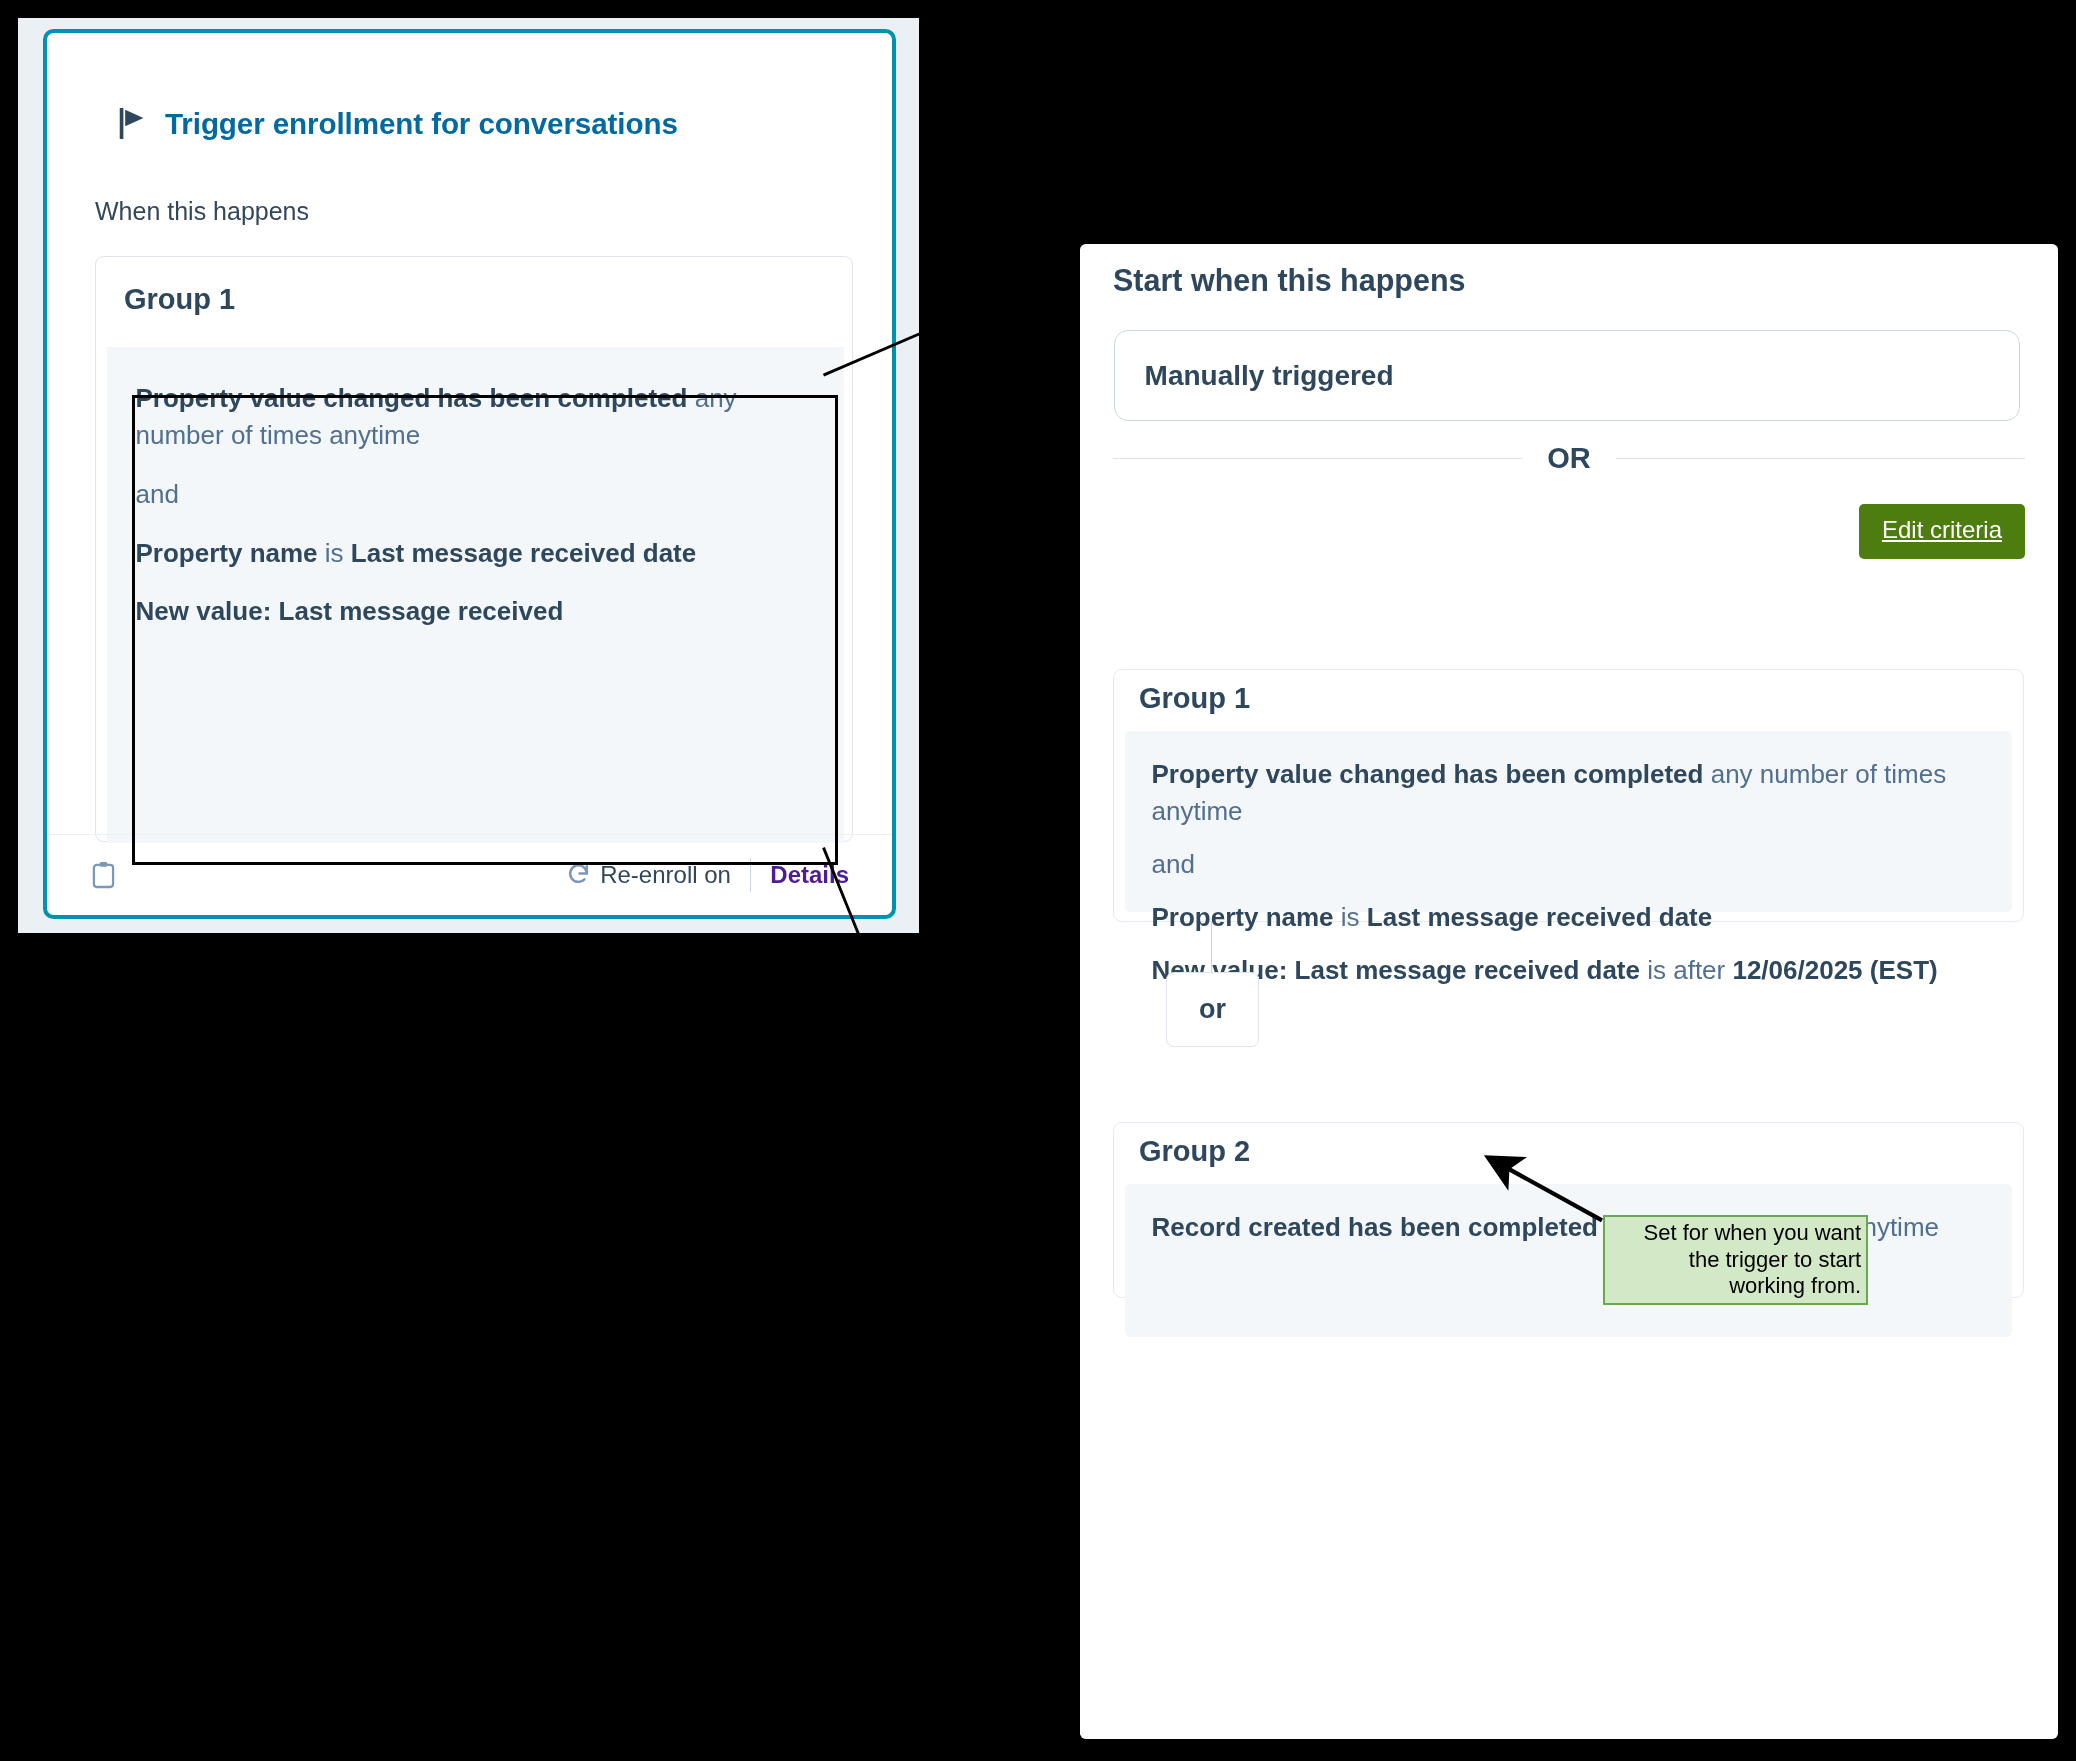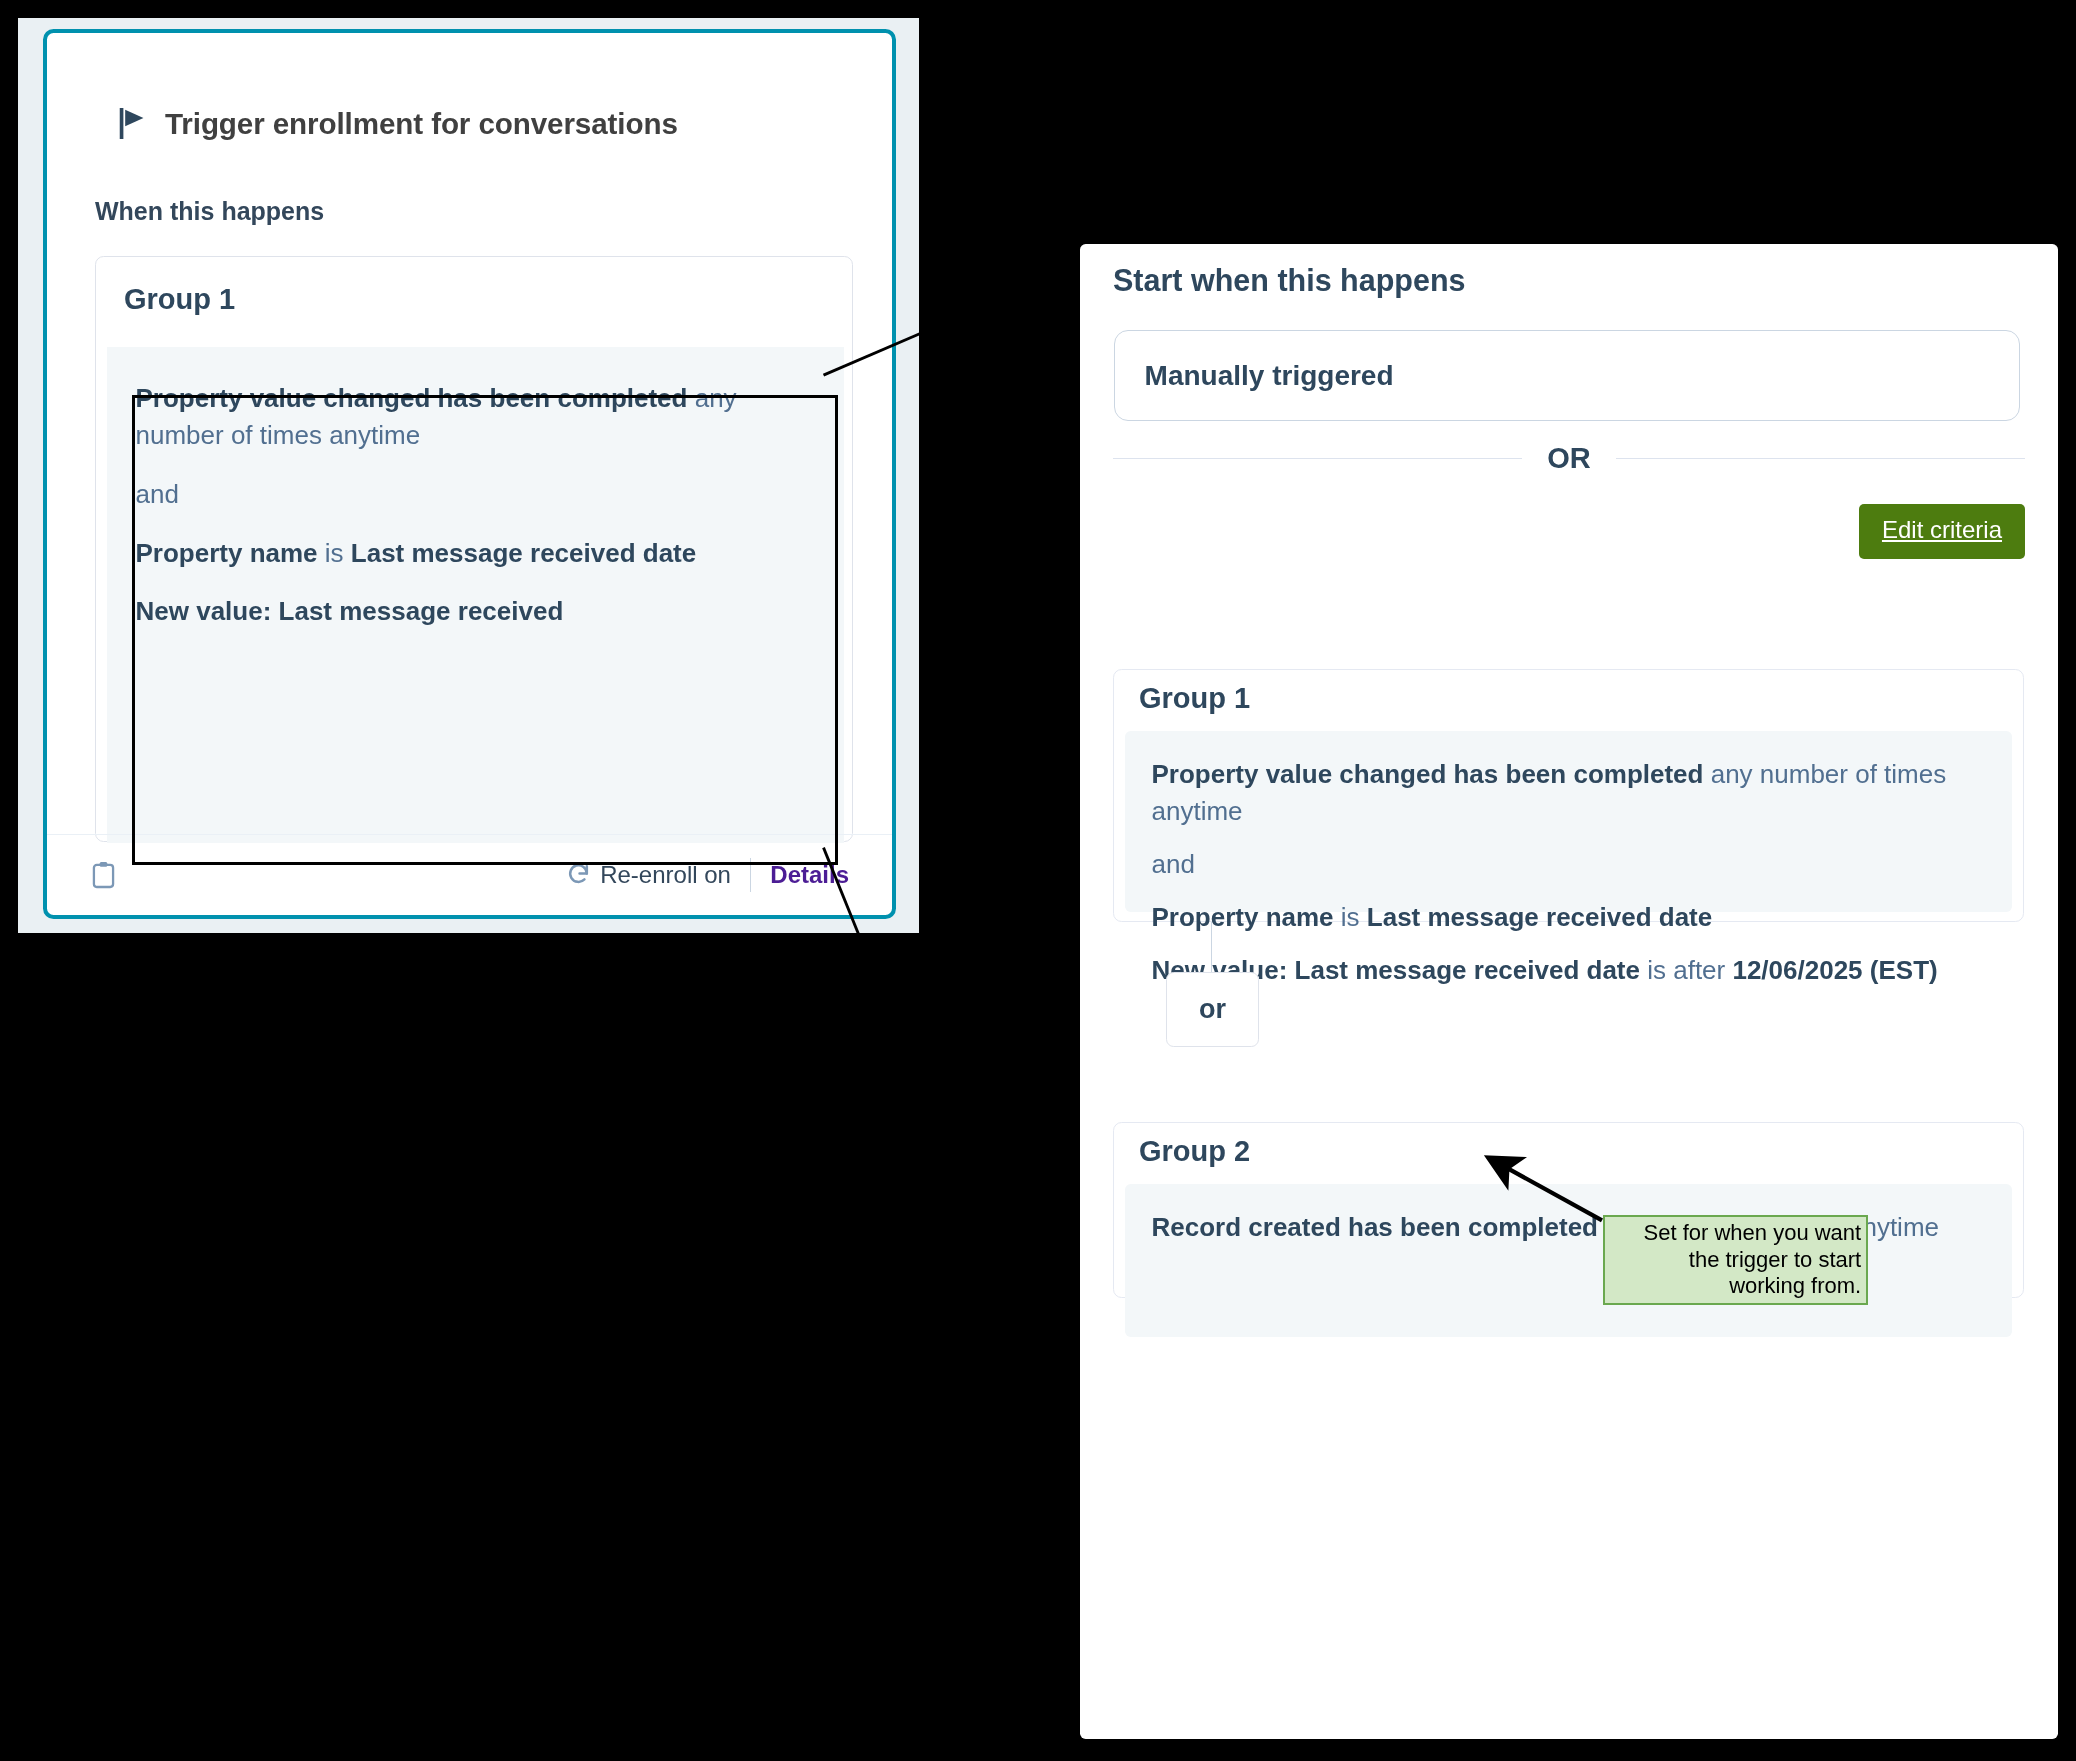--- a/index.html
+++ b/index.html
@@ -44,30 +44,30 @@
     left: 72px;
     top: 74px;
     display: flex;
     align-items: center;
     gap: 19px;
   }
   .flag-icon { width: 27px; height: 31px; display: block; }
   .lc-title {
     font-size: 29.6px;
     font-weight: 700;
-    color: #404040;
+    color: #0369a1;
     letter-spacing: -0.1px;
     white-space: nowrap;
   }
   .lc-subtitle {
     position: absolute;
     left: 48px;
     top: 164px;
     font-size: 25px;
-    font-weight: 700;
+    font-weight: 400;
     color: #33475b;
   }
   .lc-group-box {
     position: absolute;
     left: 48px;
     top: 223px;
     width: 758px;
     height: 586px;
     border: 1.4px solid #dfe3eb;
     border-radius: 8.6px;

